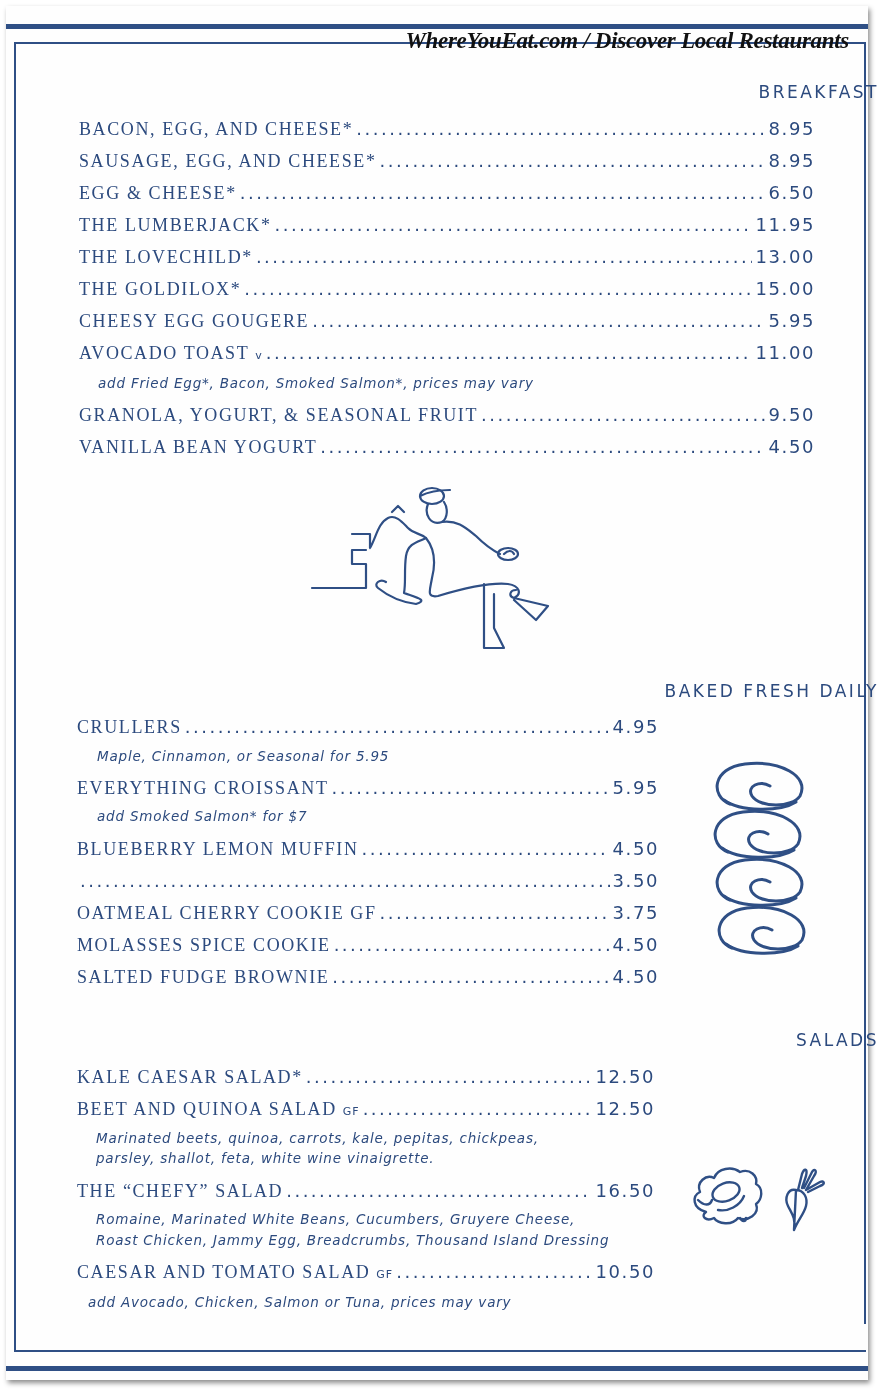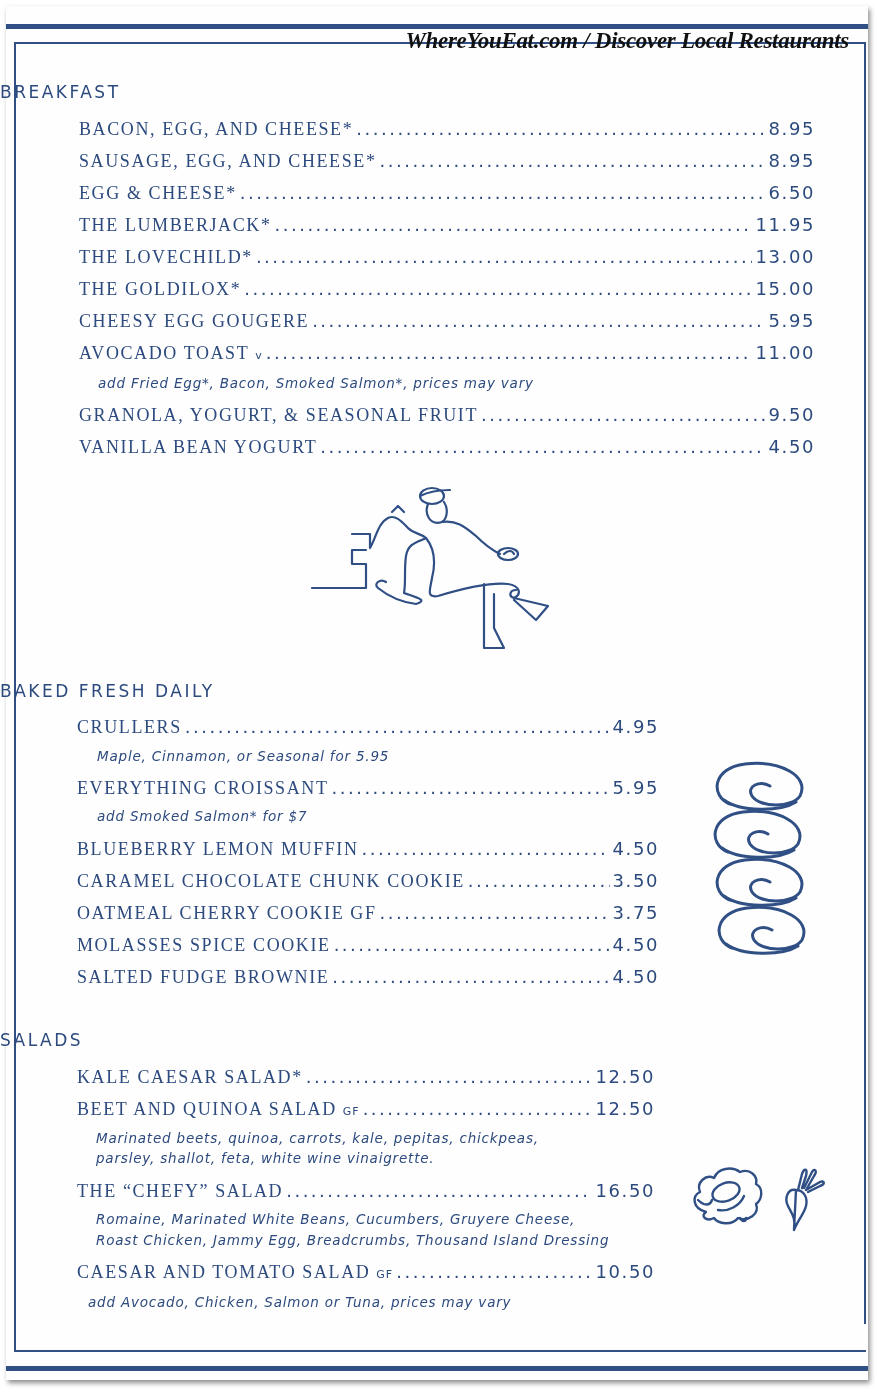--- a/index.html
+++ b/index.html
@@ -20,21 +20,21 @@
   .frame-right { position: absolute; left: 864px; top: 42px; width: 2px; height: 1282px; background: #2f4f85; }
 
   .watermark {
     position: absolute; right: 30px; top: 28px;
     font-family: "Liberation Serif", serif; font-style: italic; font-weight: bold;
     font-size: 23px; color: #111; letter-spacing: -0.3px;
     background: transparent; white-space: nowrap;
   }
 
   .section-title {
-    position: absolute; left: 0; width: 879px; text-align: left;
+    position: absolute; left: 0; width: 879px; text-align: right;
     font-size: 17px; letter-spacing: 2.5px; color: #2c4a7e;
   }
 
   .row {
     position: absolute; display: flex; align-items: baseline;
     font-size: 18px; letter-spacing: 1.6px; color: #2c4a7e; white-space: nowrap;
   }
   .row .name { flex: none; font-family: Liberation Serif, serif; }
   .row .tag { font-size: 11px; letter-spacing: 1px; margin-left: 6px; }
   .row .leader {
@@ -146,21 +146,20 @@
     <span class="leader"></span>
     <span class="price">5.95</span>
 </div>
 <div class="note" style="left:97px; top:808px">add Smoked Salmon* for $7</div>
 <div class="row" style="left:77px; width:582px; top:838px">
   <span class="name">BLUEBERRY LEMON MUFFIN</span>
     <span class="leader"></span>
     <span class="price">4.50</span>
 </div>
 <div class="row" style="left:77px; width:582px; top:870px">
-  <span class="name">CARAMEL CHOCOLATE CHUNK COOKIE</span>
     <span class="leader"></span>
     <span class="price">3.50</span>
 </div>
 <div class="row" style="left:77px; width:582px; top:902px">
   <span class="name">OATMEAL CHERRY COOKIE GF</span>
     <span class="leader"></span>
     <span class="price">3.75</span>
 </div>
 <div class="row" style="left:77px; width:582px; top:934px">
   <span class="name">MOLASSES SPICE COOKIE</span>

